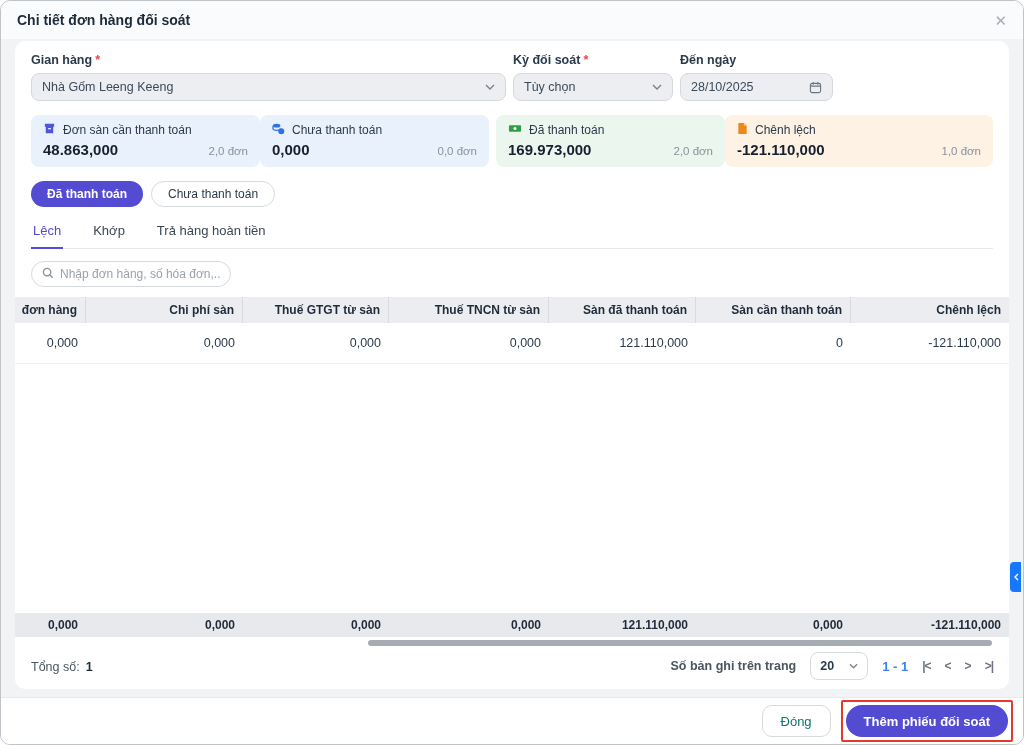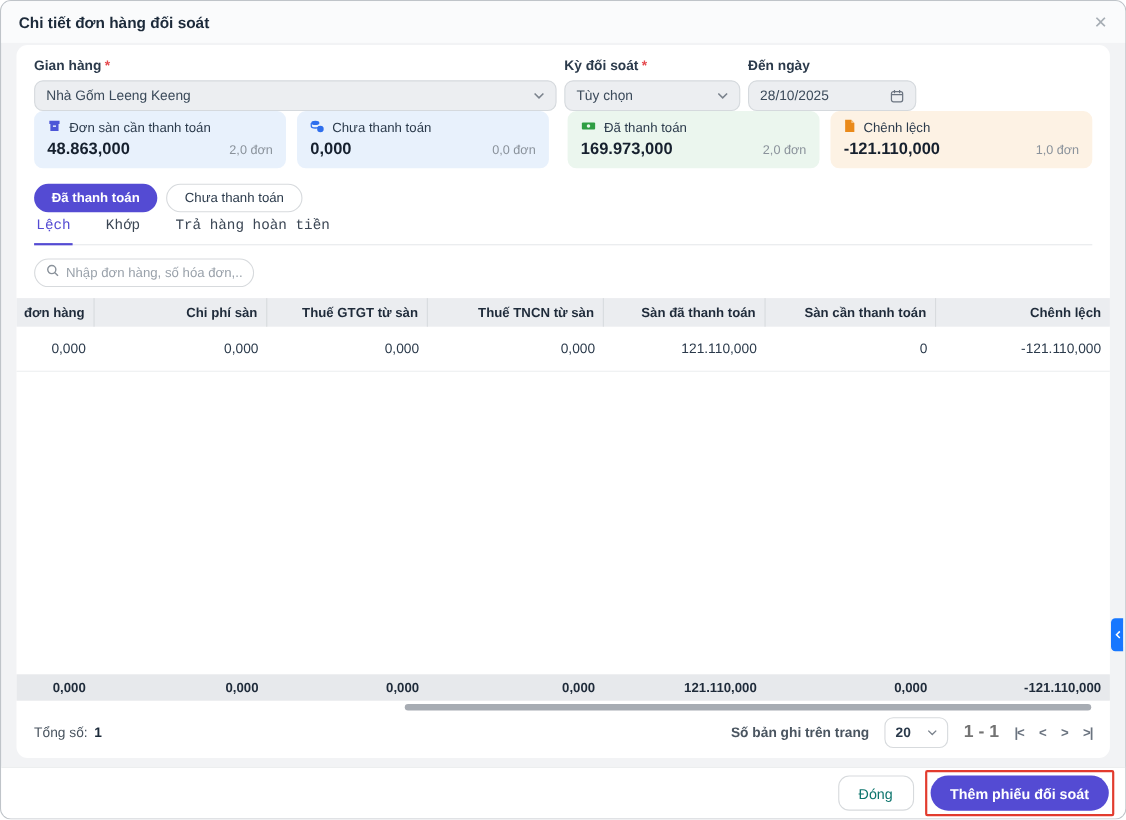--- a/index.html
+++ b/index.html
@@ -23,38 +23,38 @@
   .field-label { font-size:12.5px; font-weight:bold; color:#2b3a4b; margin-bottom:6px; }
   .req { color:#e5484d; margin-left:3px; }
   .select, .dateinput {
     height:28px; background:#eceef1; border:1px solid #d5d9dd; border-radius:8px;
     display:flex; align-items:center; justify-content:space-between; padding:0 10px;
     font-size:12.5px; color:#3b4a5a; cursor:pointer;
   }
   .chev { color:#7a828c; display:flex; }
 
   
-  .stats { display:flex; gap:10px; }
+  .stats { display:flex; gap:0; margin-top:14px; }
   .stat { width:229px; height:52px; border-radius:8px; padding:7px 12px 6px; }
   .stat.s2 { }
   .stat.s3 { margin-left:7px; }
   .stat.s4 { width:auto; flex:1; }
   .stat-top { display:flex; align-items:center; gap:7px; font-size:12px; color:#2b3a4b; }
   .stat-bottom { display:flex; align-items:baseline; justify-content:space-between; margin-top:3px; }
   .stat-value { font-size:15px; font-weight:bold; color:#16202e; }
   .stat-count { font-size:11.5px; color:#8a929b; }
 
   
   .pills { display:flex; gap:8px; margin-top:14px; }
   .pill { height:26px; padding:0 16px; border-radius:999px; font-size:12px; display:flex; align-items:center; cursor:pointer; }
   .pill.active { background:var(--accent,#544bd3); color:#fff; font-weight:bold; }
   .pill.ghost { background:#fff; border:1px solid #d7dadd; color:#2b3a4b; }
 
   
-  .tabs { display:flex; gap:28px; border-bottom:1px solid #e7e9eb;font-family:Liberation Mono, monospace; }
+  .tabs { display:flex; gap:28px; margin-top:12px; border-bottom:1px solid #e7e9eb; }
   .tab { font-size:13px; color:#3b4654; padding:4px 2px 9px; cursor:pointer; }
   .tab.active { color:var(--accent,#5a51d6); border-bottom:2px solid var(--accent,#5a51d6); margin-bottom:-1px; }
 
   
   .searchbox { margin-top:12px; width:200px; height:26px; border:1px solid #d7dadd; border-radius:13px;
     background:#fff; display:flex; align-items:center; padding:0 10px; gap:6px; }
   .searchbox input { border:none; outline:none; background:transparent; font-size:12px; color:#3b4a5a; width:100%;
     font-family:"Liberation Sans", sans-serif; }
   .searchbox input::placeholder { color:#9aa2ab; }
 
@@ -74,21 +74,21 @@
   .totals .tcell { font-size:12px; font-weight:bold; color:#1f2b3a; line-height:24px; height:24px; text-align:right; padding-right:8px; white-space:nowrap; }
   .hscroll { height:6px; margin:3px 2px 0; position:relative; border-radius:3px; }
   .hscroll .thumb { position:absolute; top:0; height:6px; left:35.5%; width:63%; background:#a7acb3; border-radius:3px; cursor:pointer; }
   .pager-row { display:flex; align-items:center; justify-content:space-between; padding:0 16px; height:34px; margin-top:3px; }
   .total-label { font-size:12.5px; color:#4a5560; }
   .total-value { font-size:12.5px; font-weight:bold; color:#1c2a3a; margin-left:6px; }
   .pager-right { display:flex; align-items:center; gap:14px;font-weight:bold; }
   .perpage-label { font-size:12.5px; color:#4a5560; }
   .perpage-select { width:58px; height:28px; border:1px solid #d7dadd; border-radius:8px; background:#fff;
     display:flex; align-items:center; justify-content:space-between; padding:0 9px; font-size:12.5px; color:#2b3a4b; cursor:pointer; }
-  .range { font-size:16px; color:#737373; }
+  .range { font-size:13px; color:#3b82f6; }
   .pager-btn { color:#6b7480; font-size:12px; cursor:pointer; letter-spacing:-1px; }
 
   
   .modal-footer { position:absolute; left:0; right:0; bottom:0; height:47px; background:#fff;
     border-top:1px solid #e8eaec; display:flex; align-items:center; justify-content:flex-end; padding-right:10px; gap:10px; }
   .btn-close { height:32px; padding:0 18px; border:1px solid #d7dadd; border-radius:10px; background:#fff;
     font-size:13px; color:#0f766e; display:flex; align-items:center; cursor:pointer; }
   .annotation { border:2px solid var(--red,#e23b2e); padding:3px; display:inline-flex; border-radius:2px; }
   .btn-primary { height:32px; padding:0 18px; border-radius:16px; background:var(--accent,#544bd3); color:#fff;
     font-size:13px; font-weight:bold; display:flex; align-items:center; cursor:pointer; border:none; }

